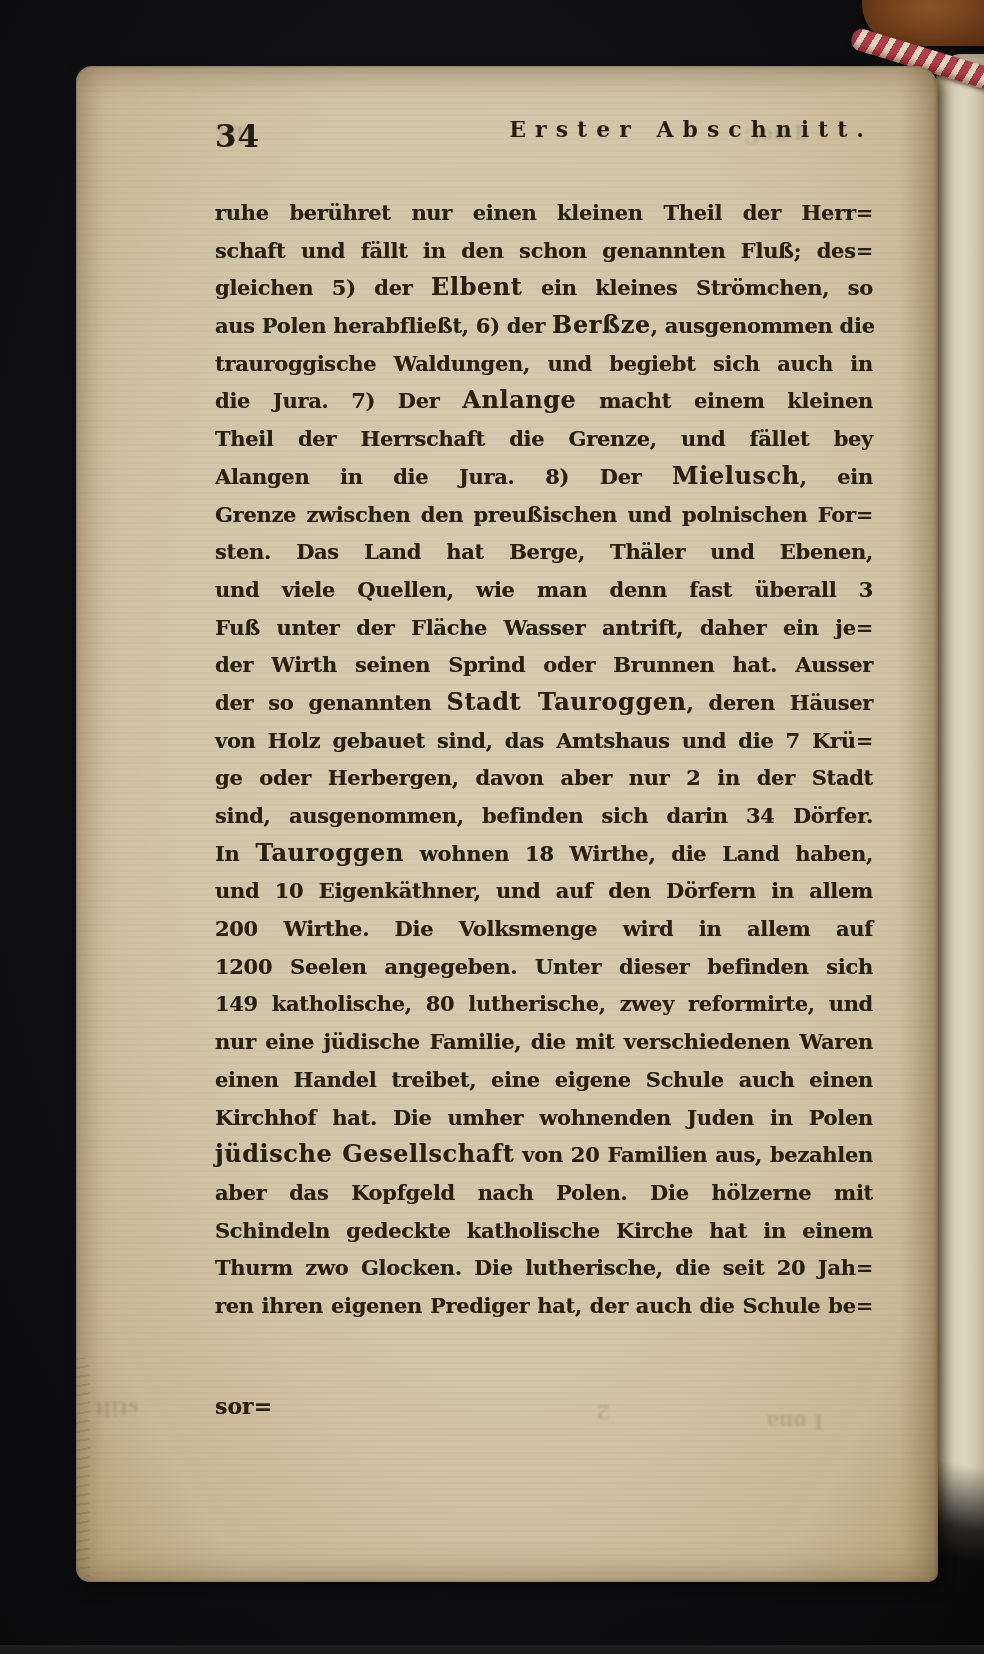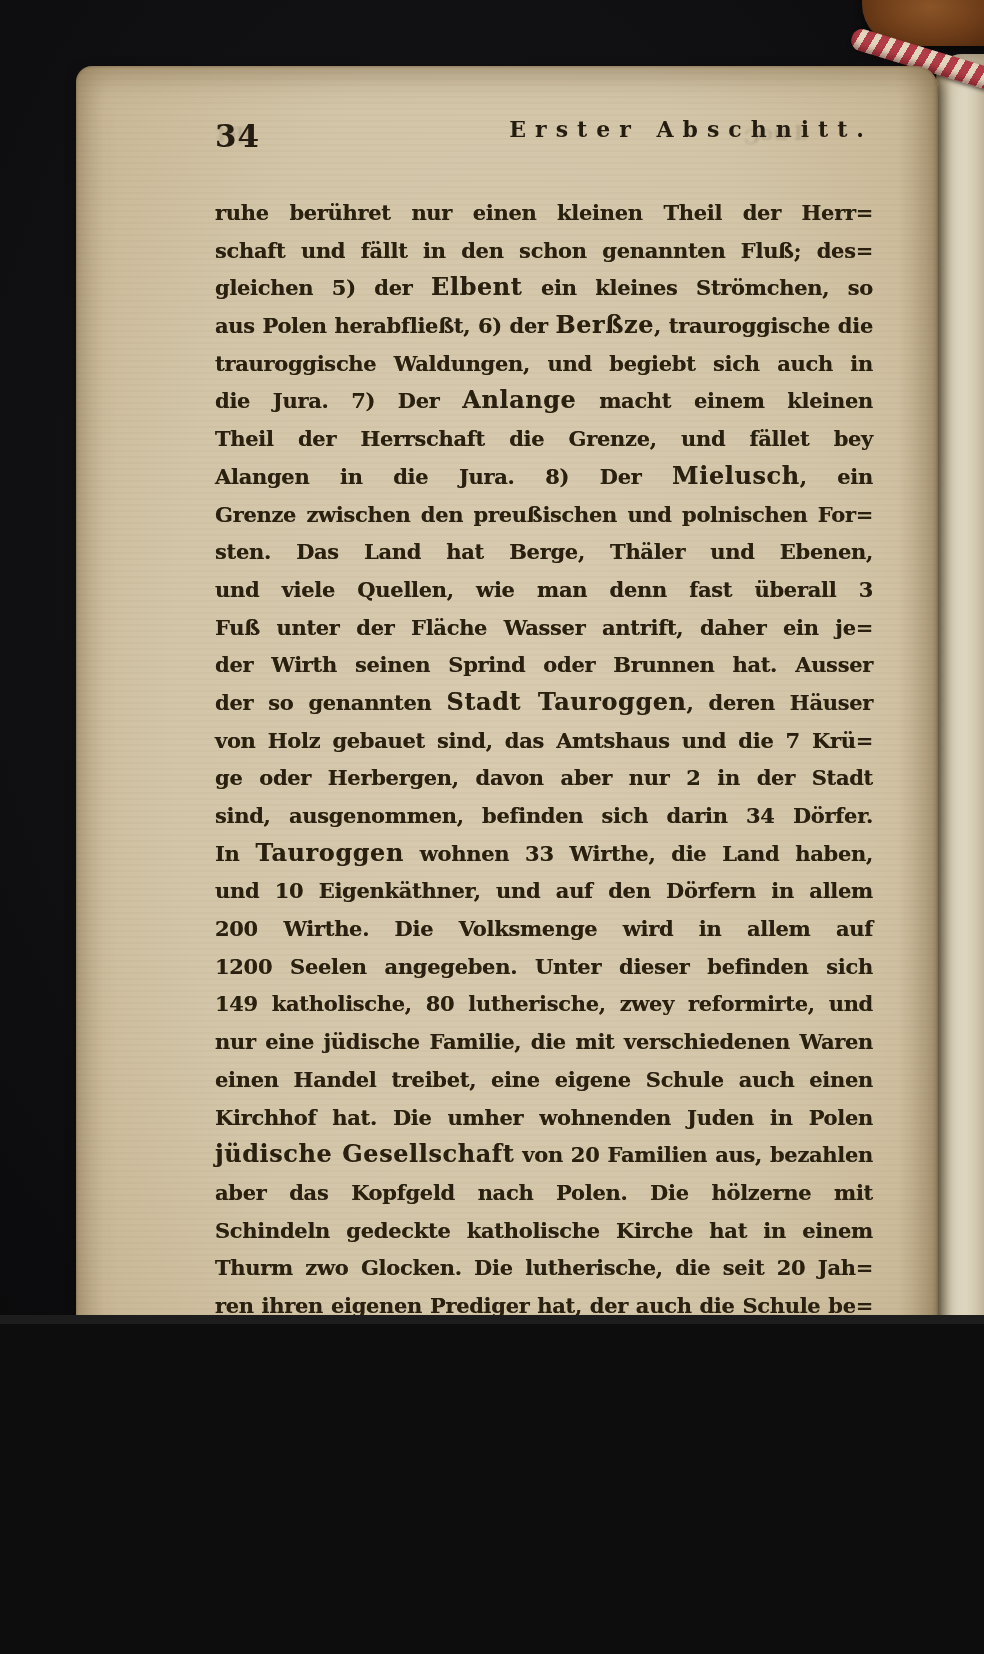--- a/index.html
+++ b/index.html
@@ -1,17 +1,17 @@
 <!DOCTYPE html>
 <html><head>
 <meta charset="utf-8">
 <style>
   html,body{margin:0;padding:0;background:#0d0d0e;}
   .stage{
-    position:relative;width:984px;height:1324px;overflow:hidden;
+    position:relative;width:984px;height:1654px;overflow:hidden;
     background:radial-gradient(ellipse at 45% 40%, #17171a 0%, #0e0e10 70%, #0a0a0b 100%);
     font-family:"DejaVu Serif", serif;
   }
   .bottom-strip{position:absolute;left:0;bottom:0;width:100%;height:9px;background:#1d1d1e;}
   
   .fore-edge{
     position:absolute;left:936px;top:54px;width:48px;height:1506px;
     background:linear-gradient(90deg,#a89570 0px,#c5b796 6px,#d8cfb8 16px,#ded6c0 30px,#d6ccb3 48px);
     border-radius:26px 0 0 14px;
     box-shadow:inset 0 14px 18px rgba(90,70,40,.35);
@@ -99,35 +99,35 @@
 
     <div class="page-header">
       <span class="pagenum">34</span>
       <span class="title">Erster Abschnitt.</span>
     </div>
 
     <div class="body-text">
         <div class="tline"><span>ruhe berühret nur einen kleinen Theil der Herr=</span></div>
         <div class="tline"><span>schaft und fällt in den schon genannten Fluß; des=</span></div>
         <div class="tline"><span>gleichen 5) der </span><span class="emph">Elbent</span><span> ein kleines Strömchen, so</span></div>
-        <div class="tline"><span>aus Polen herabfließt, 6) der </span><span class="emph">Berßze</span><span>, trauroggische die</span></div>
+        <div class="tline"><span>aus Polen herabfließt, 6) der </span><span class="emph">Berßze</span><span>, ausgenommen die</span></div>
         <div class="tline"><span>trauroggische Waldungen, und begiebt sich auch in</span></div>
         <div class="tline"><span>die Jura. 7) Der </span><span class="emph">Anlange</span><span> macht einem kleinen</span></div>
         <div class="tline"><span>Theil der Herrschaft die Grenze, und fället bey</span></div>
         <div class="tline"><span>Alangen in die Jura. 8) Der </span><span class="emph">Mielusch</span><span>, ein</span></div>
         <div class="tline"><span>Grenze zwischen den preußischen und polnischen For=</span></div>
         <div class="tline"><span>sten. Das Land hat Berge, Thäler und Ebenen,</span></div>
         <div class="tline"><span>und viele Quellen, wie man denn fast überall 3</span></div>
         <div class="tline"><span>Fuß unter der Fläche Wasser antrift, daher ein je=</span></div>
         <div class="tline"><span>der Wirth seinen Sprind oder Brunnen hat. Ausser</span></div>
         <div class="tline"><span>der so genannten </span><span class="emph">Stadt Tauroggen</span><span>, deren Häuser</span></div>
         <div class="tline"><span>von Holz gebauet sind, das Amtshaus und die 7 Krü=</span></div>
         <div class="tline"><span>ge oder Herbergen, davon aber nur 2 in der Stadt</span></div>
         <div class="tline"><span>sind, ausgenommen, befinden sich darin 34 Dörfer.</span></div>
-        <div class="tline"><span>In </span><span class="emph">Tauroggen</span><span> wohnen 33 Wirthe, die Land haben,</span></div>
+        <div class="tline"><span>In </span><span class="emph">Tauroggen</span><span> wohnen 18 Wirthe, die Land haben,</span></div>
         <div class="tline"><span>und 10 Eigenkäthner, und auf den Dörfern in allem</span></div>
         <div class="tline"><span>200 Wirthe. Die Volksmenge wird in allem auf</span></div>
         <div class="tline"><span>1200 Seelen angegeben. Unter dieser befinden sich</span></div>
         <div class="tline"><span>149 katholische, 80 lutherische, zwey reformirte, und</span></div>
         <div class="tline"><span>nur eine jüdische Familie, die mit verschiedenen Waren</span></div>
         <div class="tline"><span>einen Handel treibet, eine eigene Schule auch einen</span></div>
         <div class="tline"><span>Kirchhof hat. Die umher wohnenden Juden in Polen</span></div>
         <div class="tline"><span class="emph">jüdische Gesellschaft</span><span> von 20 Familien aus, bezahlen</span></div>
         <div class="tline"><span>aber das Kopfgeld nach Polen. Die hölzerne mit</span></div>
         <div class="tline"><span>Schindeln gedeckte katholische Kirche hat in einem</span></div>

